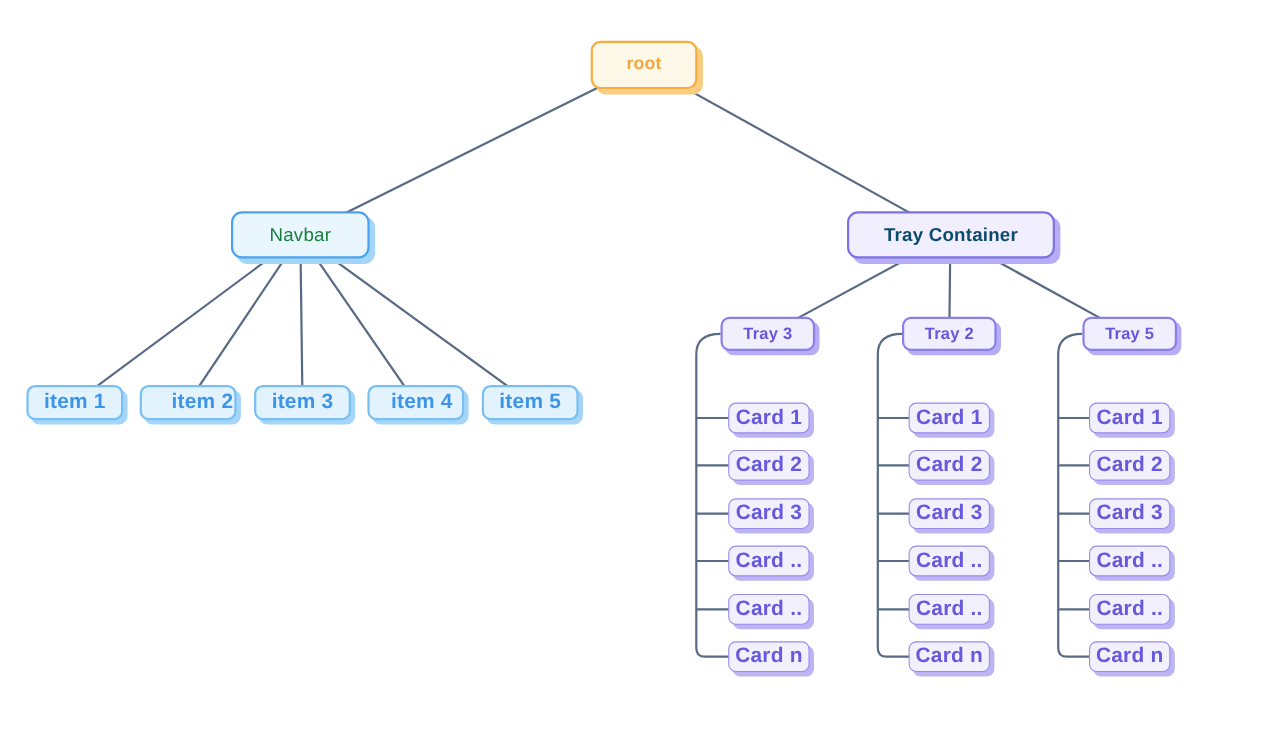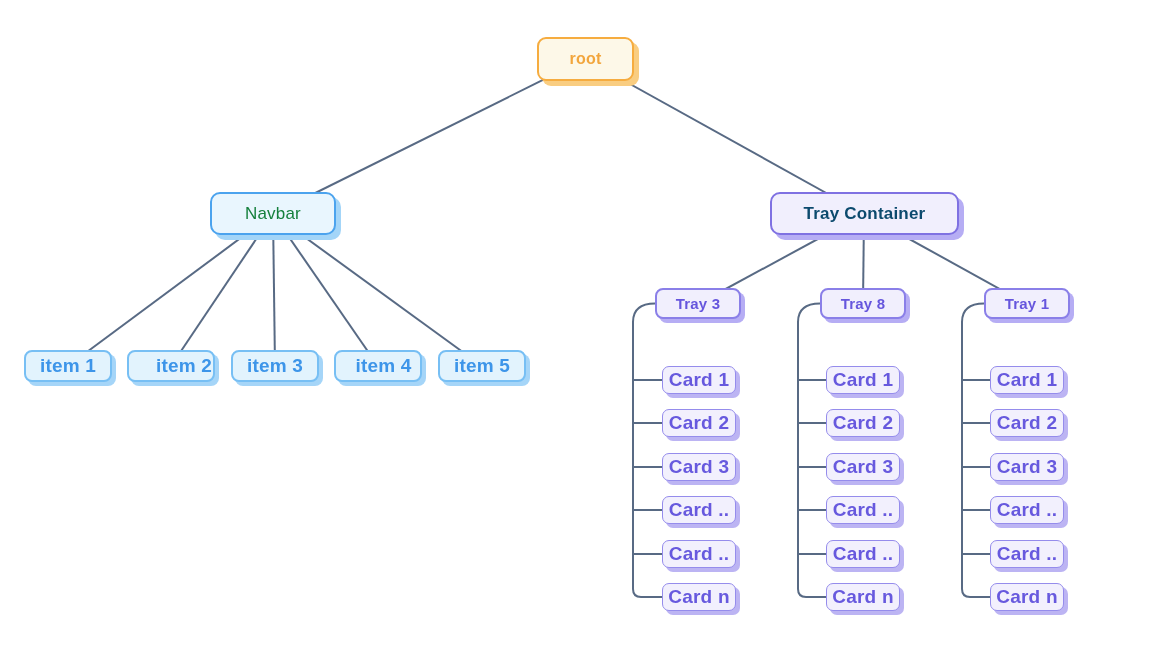--- a/index.html
+++ b/index.html
@@ -98,22 +98,22 @@
 
   <div class="n blue-sm" style="left:24px;top:350px;width:88px;height:32px;">item 1</div>
   <div class="n blue-sm" style="left:127px;top:350px;width:88px;height:32px;padding-left:26px;">item 2</div>
   <div class="n blue-sm" style="left:231px;top:350px;width:88px;height:32px;">item 3</div>
   <div class="n blue-sm" style="left:334px;top:350px;width:88px;height:32px;padding-left:11px;">item 4</div>
   <div class="n blue-sm" style="left:438px;top:350px;width:88px;height:32px;">item 5</div>
 
   <div class="n purple-lg" style="left:770px;top:192px;width:189px;height:43px;">Tray Container</div>
 
   <div class="n purple-md" style="left:655px;top:288px;width:86px;height:31px;">Tray 3</div>
-  <div class="n purple-md" style="left:820px;top:288px;width:86px;height:31px;">Tray 8</div>
-  <div class="n purple-md" style="left:984px;top:288px;width:86px;height:31px;">Tray 1</div>
+  <div class="n purple-md" style="left:820px;top:288px;width:86px;height:31px;">Tray 2</div>
+  <div class="n purple-md" style="left:984px;top:288px;width:86px;height:31px;">Tray 5</div>
 
   <div class="n purple-sm" style="left:662px;top:366px;width:74px;height:28px;">Card 1</div>
   <div class="n purple-sm" style="left:662px;top:409px;width:74px;height:28px;">Card 2</div>
   <div class="n purple-sm" style="left:662px;top:453px;width:74px;height:28px;">Card 3</div>
   <div class="n purple-sm" style="left:662px;top:496px;width:74px;height:28px;">Card ..</div>
   <div class="n purple-sm" style="left:662px;top:540px;width:74px;height:28px;">Card ..</div>
   <div class="n purple-sm" style="left:662px;top:583px;width:74px;height:28px;">Card n</div>
 
   <div class="n purple-sm" style="left:826px;top:366px;width:74px;height:28px;">Card 1</div>
   <div class="n purple-sm" style="left:826px;top:409px;width:74px;height:28px;">Card 2</div>

